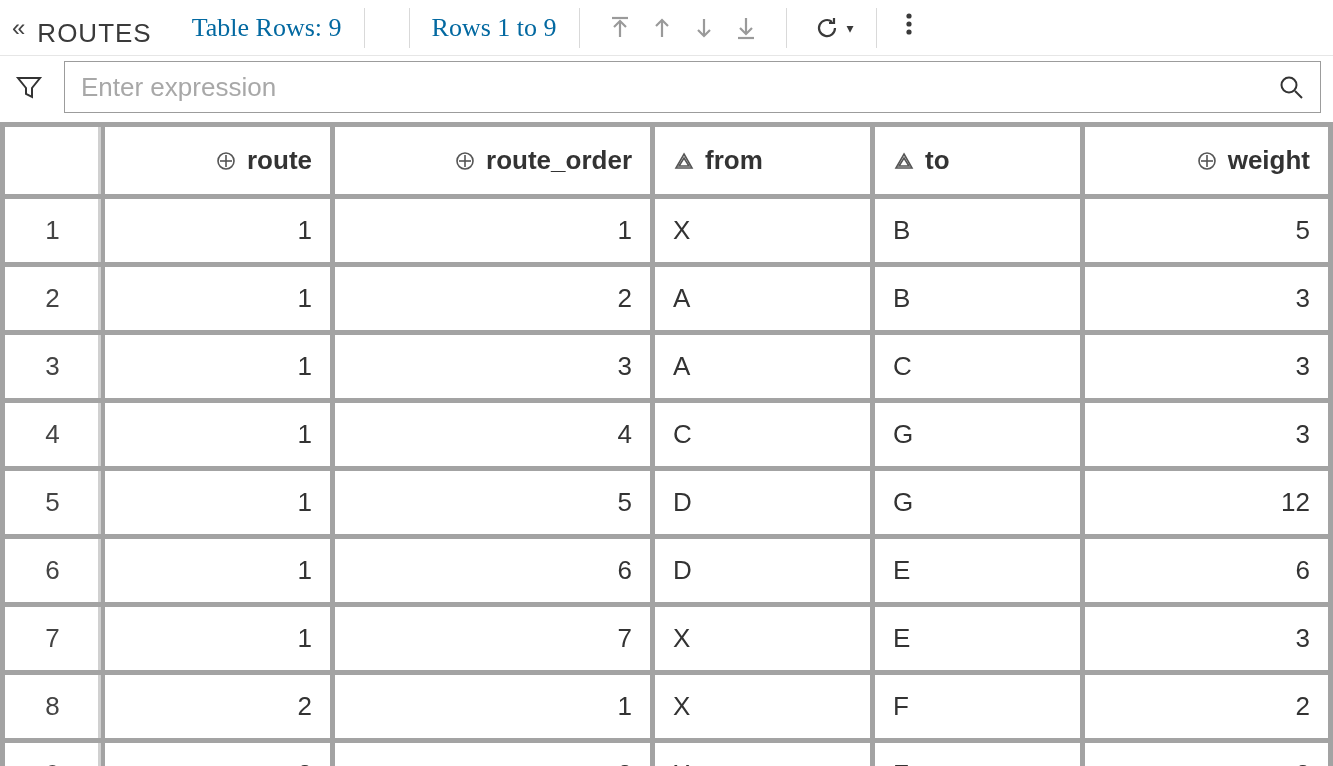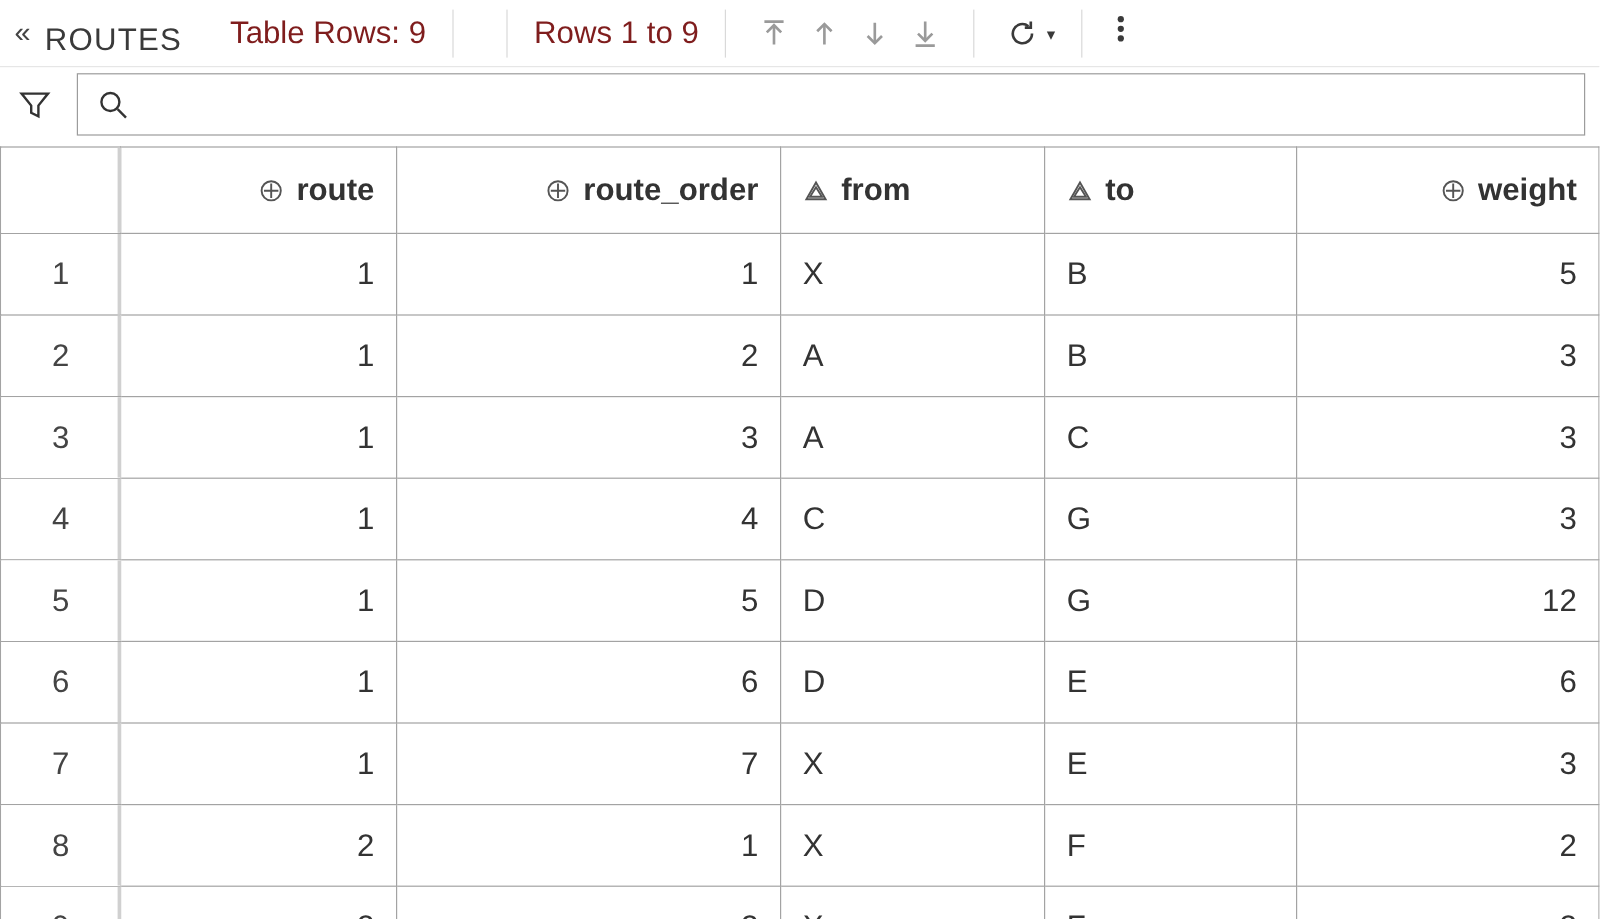--- a/index.html
+++ b/index.html
@@ -39,21 +39,22 @@
   }
   .tb-title {
     font-size: 26px;
     letter-spacing: 1px;
     color: #3a3a3a;
     cursor: pointer;
     margin-top: 12px;
   }
   .tb-text {
     font-size: 26px;
-    color: #7f1d1d;
+    color: #0369a1;
+    font-family: Liberation Serif, serif;
   }
   .tb-iconbtn {
     width: 36px; height: 36px;
     display: inline-flex;
     align-items: center; justify-content: center;
     cursor: pointer;
     color: #9a9a9a;
   }
   .tb-iconbtn svg { display: block; }
   .tb-iconbtn + .tb-iconbtn { margin-left: 6px; }
@@ -112,21 +113,21 @@
     width: 100%;
   }
   table.grid {
     border-collapse: collapse;
     width: 100%;
     table-layout: fixed;
     font-size: 26px;
     color: #333;
   }
   table.grid th, table.grid td {
-    border: 1px solid #a3a3a3;
+    border: 5px solid #a3a3a3;
     height: 68px;
     padding: 0 18px;
     vertical-align: middle;
   }
   
   table.grid thead th {
     height: 72px;
     font-weight: 600;
     font-size: 26px;
     background: #fff;
@@ -248,20 +249,21 @@
   </span>
 </div>
 
 <div class="filterbar">
   <span class="filter-icon">
     <svg width="28" height="28" viewBox="0 0 28 28" fill="none" stroke="currentColor" stroke-width="2">
       <polygon points="3,5 25,5 17,15 17,24 11,21 11,15"></polygon>
     </svg>
   </span>
   <div class="filter-input-wrap">
+    <input class="filter-input" type="text" placeholder="Enter expression" style="">
     <span class="search-icon">
       <svg width="26" height="26" viewBox="0 0 26 26" fill="none" stroke="currentColor" stroke-width="2">
         <circle cx="11" cy="11" r="7.5"></circle>
         <line x1="17" y1="17" x2="24" y2="24"></line>
       </svg>
     </span>
   </div>
 </div>
 
 <div class="grid-wrap">

